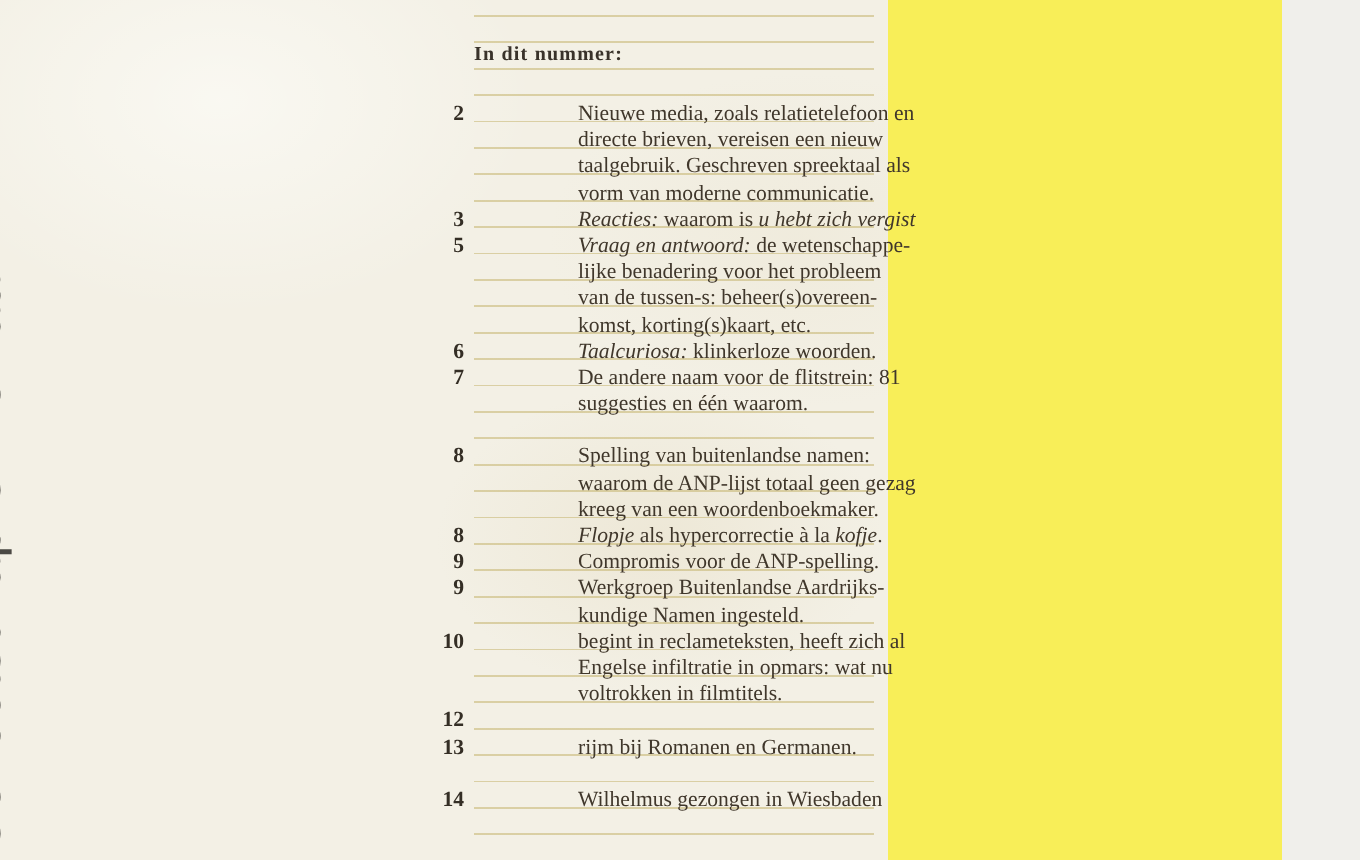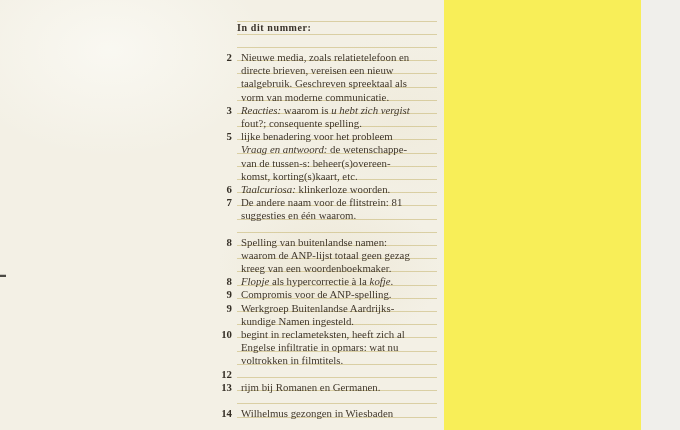--- a/index.html
+++ b/index.html
@@ -51,21 +51,21 @@
     font-weight:bold;font-size:10px;letter-spacing:.6px;color:#39322а;
     color:#39322a;
   }
   .toc-list{position:absolute;left:0;top:51px;width:226px;}
   .toc-item{display:flex;}
   .toc-item.gap{margin-top:13.2px;}
   .toc-item .num{
     flex:none;width:18px;padding-right:9px;text-align:right;
     font-weight:bold;font-size:10.8px;line-height:13.2px;color:#342e25;
   }
-  .toc-item .txt{flex:1;font-size:10.8px;color:#40372b;}
+  .toc-item .txt{flex:1;font-size:10.8px;color:#40372b;margin-left:48px;}
   .toc-item .txt .line{height:13.2px;line-height:13.2px;white-space:nowrap;}
   .it{font-style:italic;}
 </style>
 </head>
 <body>
 
 <div class="paper"></div>
 <div class="stripe"></div>
 <div class="right-margin"></div>
 <div class="ruling"></div>
@@ -81,28 +81,27 @@
           <div class="line"><span>Nieuwe media, zoals relatietelefoon en</span></div>
           <div class="line"><span>directe brieven, vereisen een nieuw</span></div>
           <div class="line"><span>taalgebruik. Geschreven spreektaal als</span></div>
           <div class="line"><span>vorm van moderne communicatie.</span></div>
         </div>
       </div>
       <div class="toc-item">
         <span class="num">3</span>
         <div class="txt">
           <div class="line"><span class="it">Reacties:</span><span> waarom is </span><span class="it">u hebt zich vergist</span></div>
-          <div class="line"><span>fout?; consequente spelling.</span></div>
         </div>
       </div>
       <div class="toc-item">
         <span class="num">5</span>
         <div class="txt">
+          <div class="line"><span class="it">Vraag en antwoord:</span><span> de wetenschappe-</span></div>
           <div class="line"><span>lijke benadering voor het probleem</span></div>
-          <div class="line"><span class="it">Vraag en antwoord:</span><span> de wetenschappe-</span></div>
           <div class="line"><span>van de tussen-s: beheer(s)overeen-</span></div>
           <div class="line"><span>komst, korting(s)kaart, etc.</span></div>
         </div>
       </div>
       <div class="toc-item">
         <span class="num">6</span>
         <div class="txt">
           <div class="line"><span class="it">Taalcuriosa:</span><span> klinkerloze woorden.</span></div>
         </div>
       </div>

